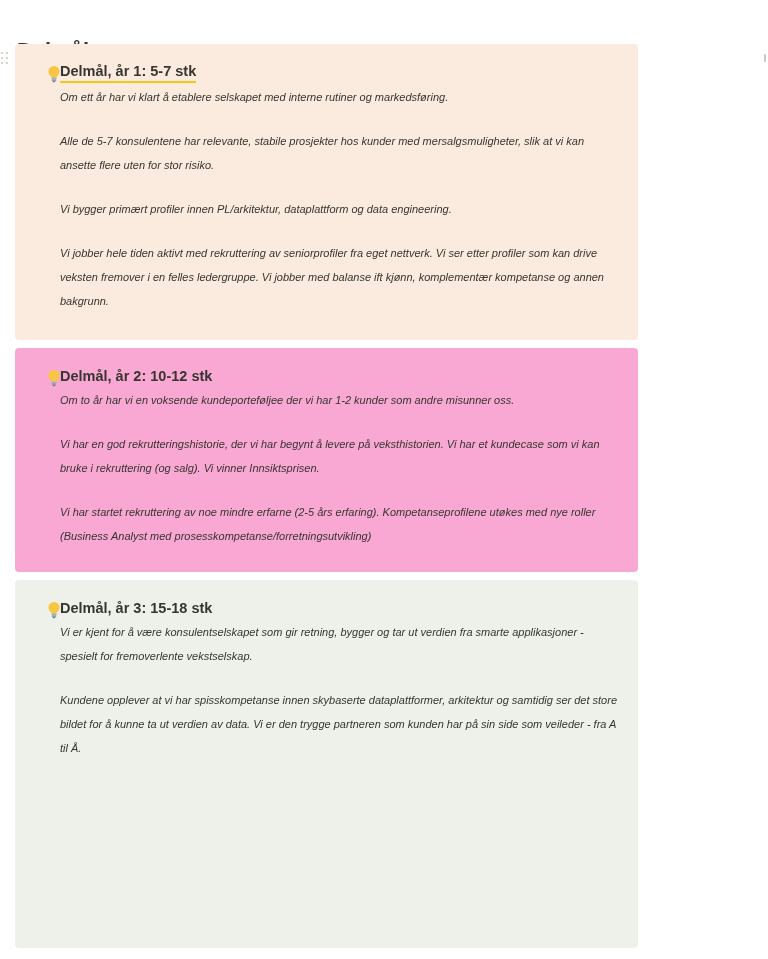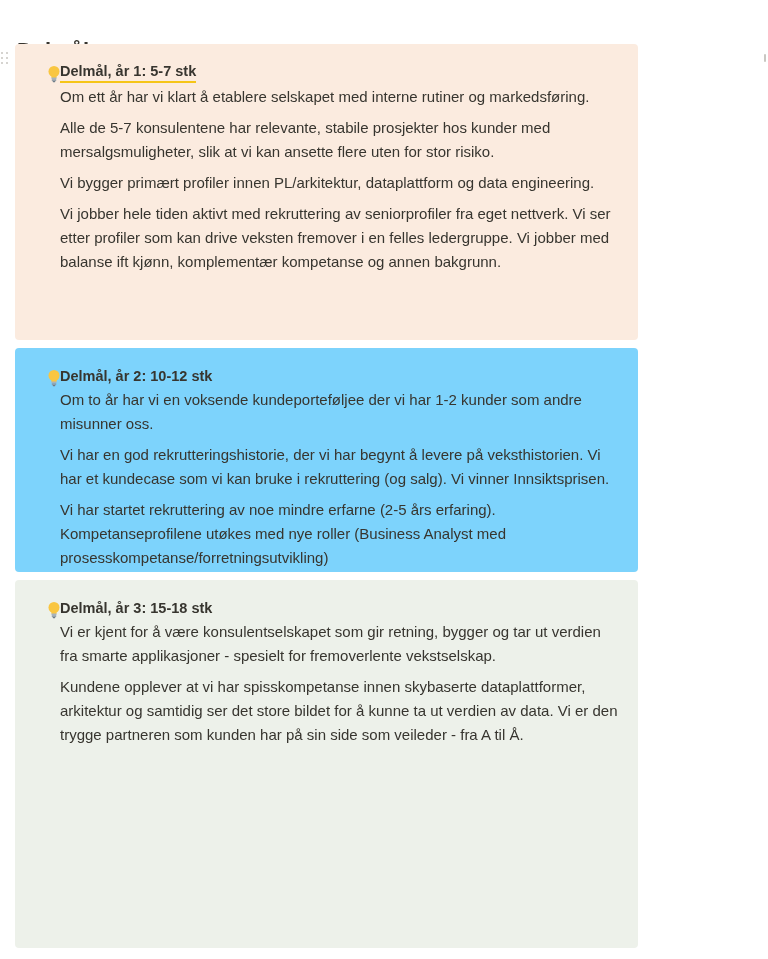--- a/index.html
+++ b/index.html
@@ -73,31 +73,32 @@
       line-height: 24px;
       color: #37352f;
       display: inline-block;
     }
     .callout-title.highlighted {
       border-bottom: 2.5px solid #f5c518;
       line-height: 20px;
       margin-bottom: 2px;
     }
     .para {
-      font-size: 15px;
+      font-size: 11px;
       line-height: 24px;
       color: #37352f;
       margin: 0;
       white-space: normal;
+      font-style: italic;
     }
     .para + .para {
-      margin-top: 7px;
+      margin-top: 20px;
     }
     .c1 { top: 44px; height: 296px; background: #fbebdf; }
-    .c2 { top: 348px; height: 224px; background: #7dd3fc; }
+    .c2 { top: 348px; height: 224px; background: #f9a8d4; }
     .c3 { top: 580px; height: 368px; background: #edf1ea; }
     .c1 .inner { padding-top: 1px; }
   </style>
 </head>
 <body>
 
 <h1 class="page-title">Delmål</h1>
 
 <div class="drag-handle">
   <span></span>

